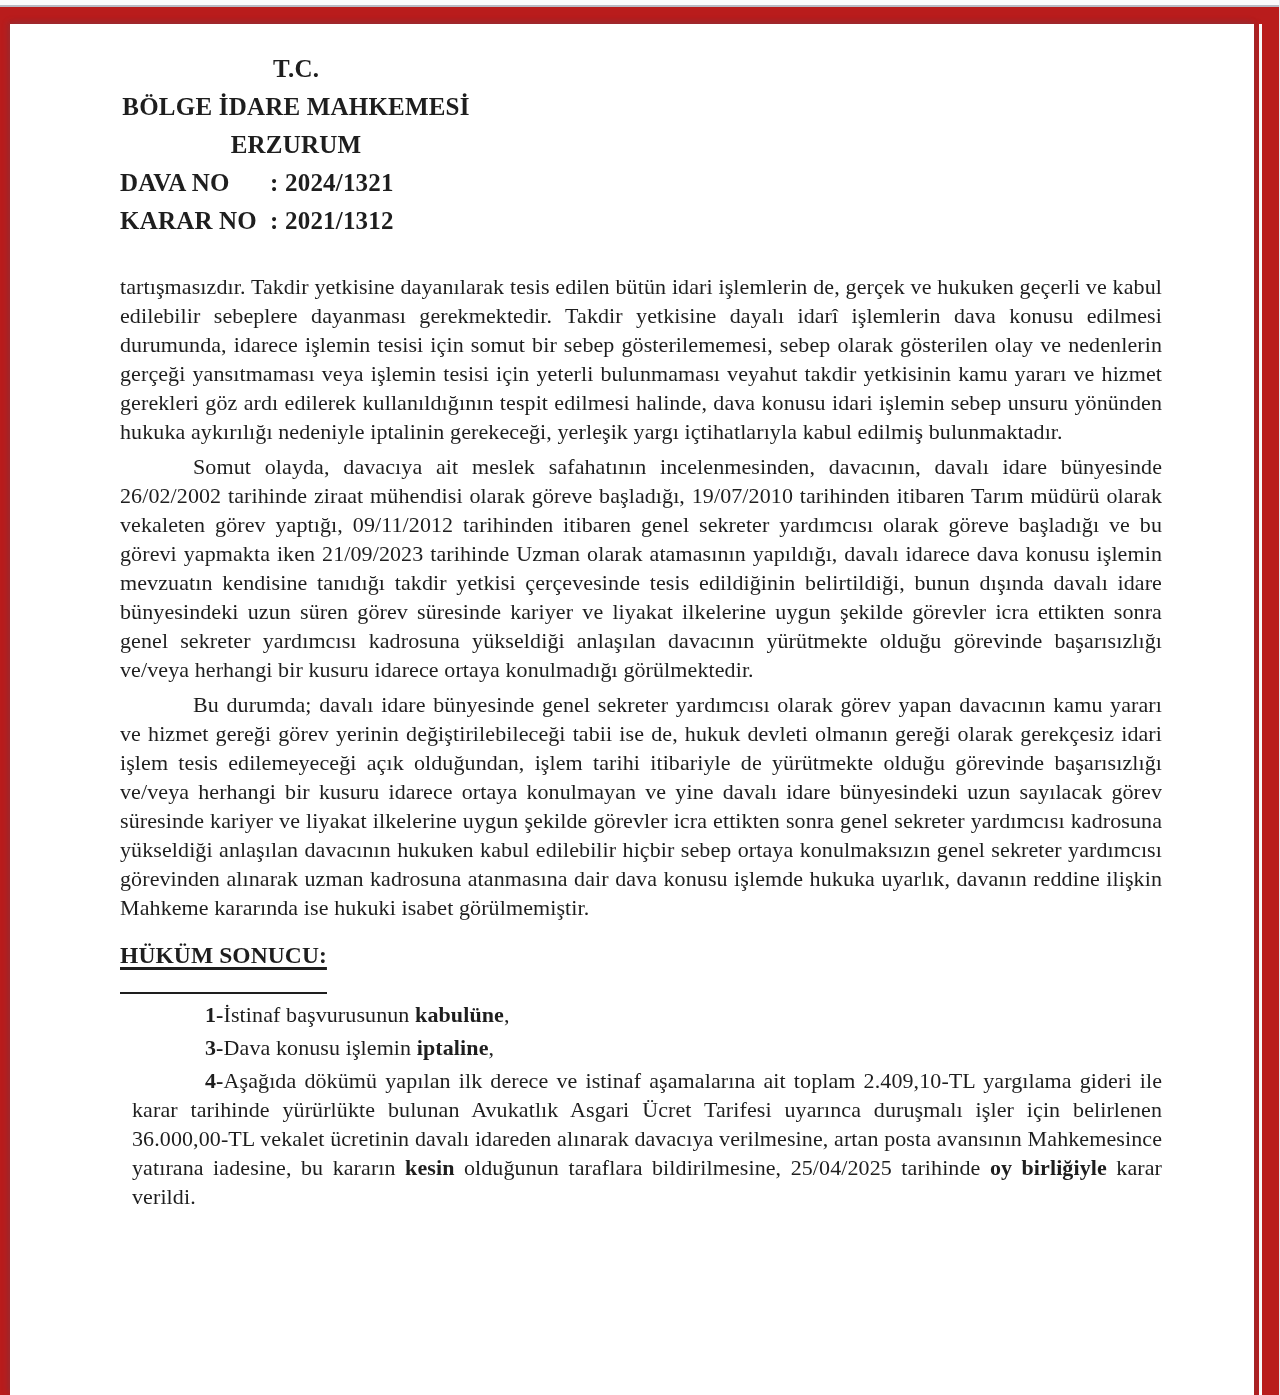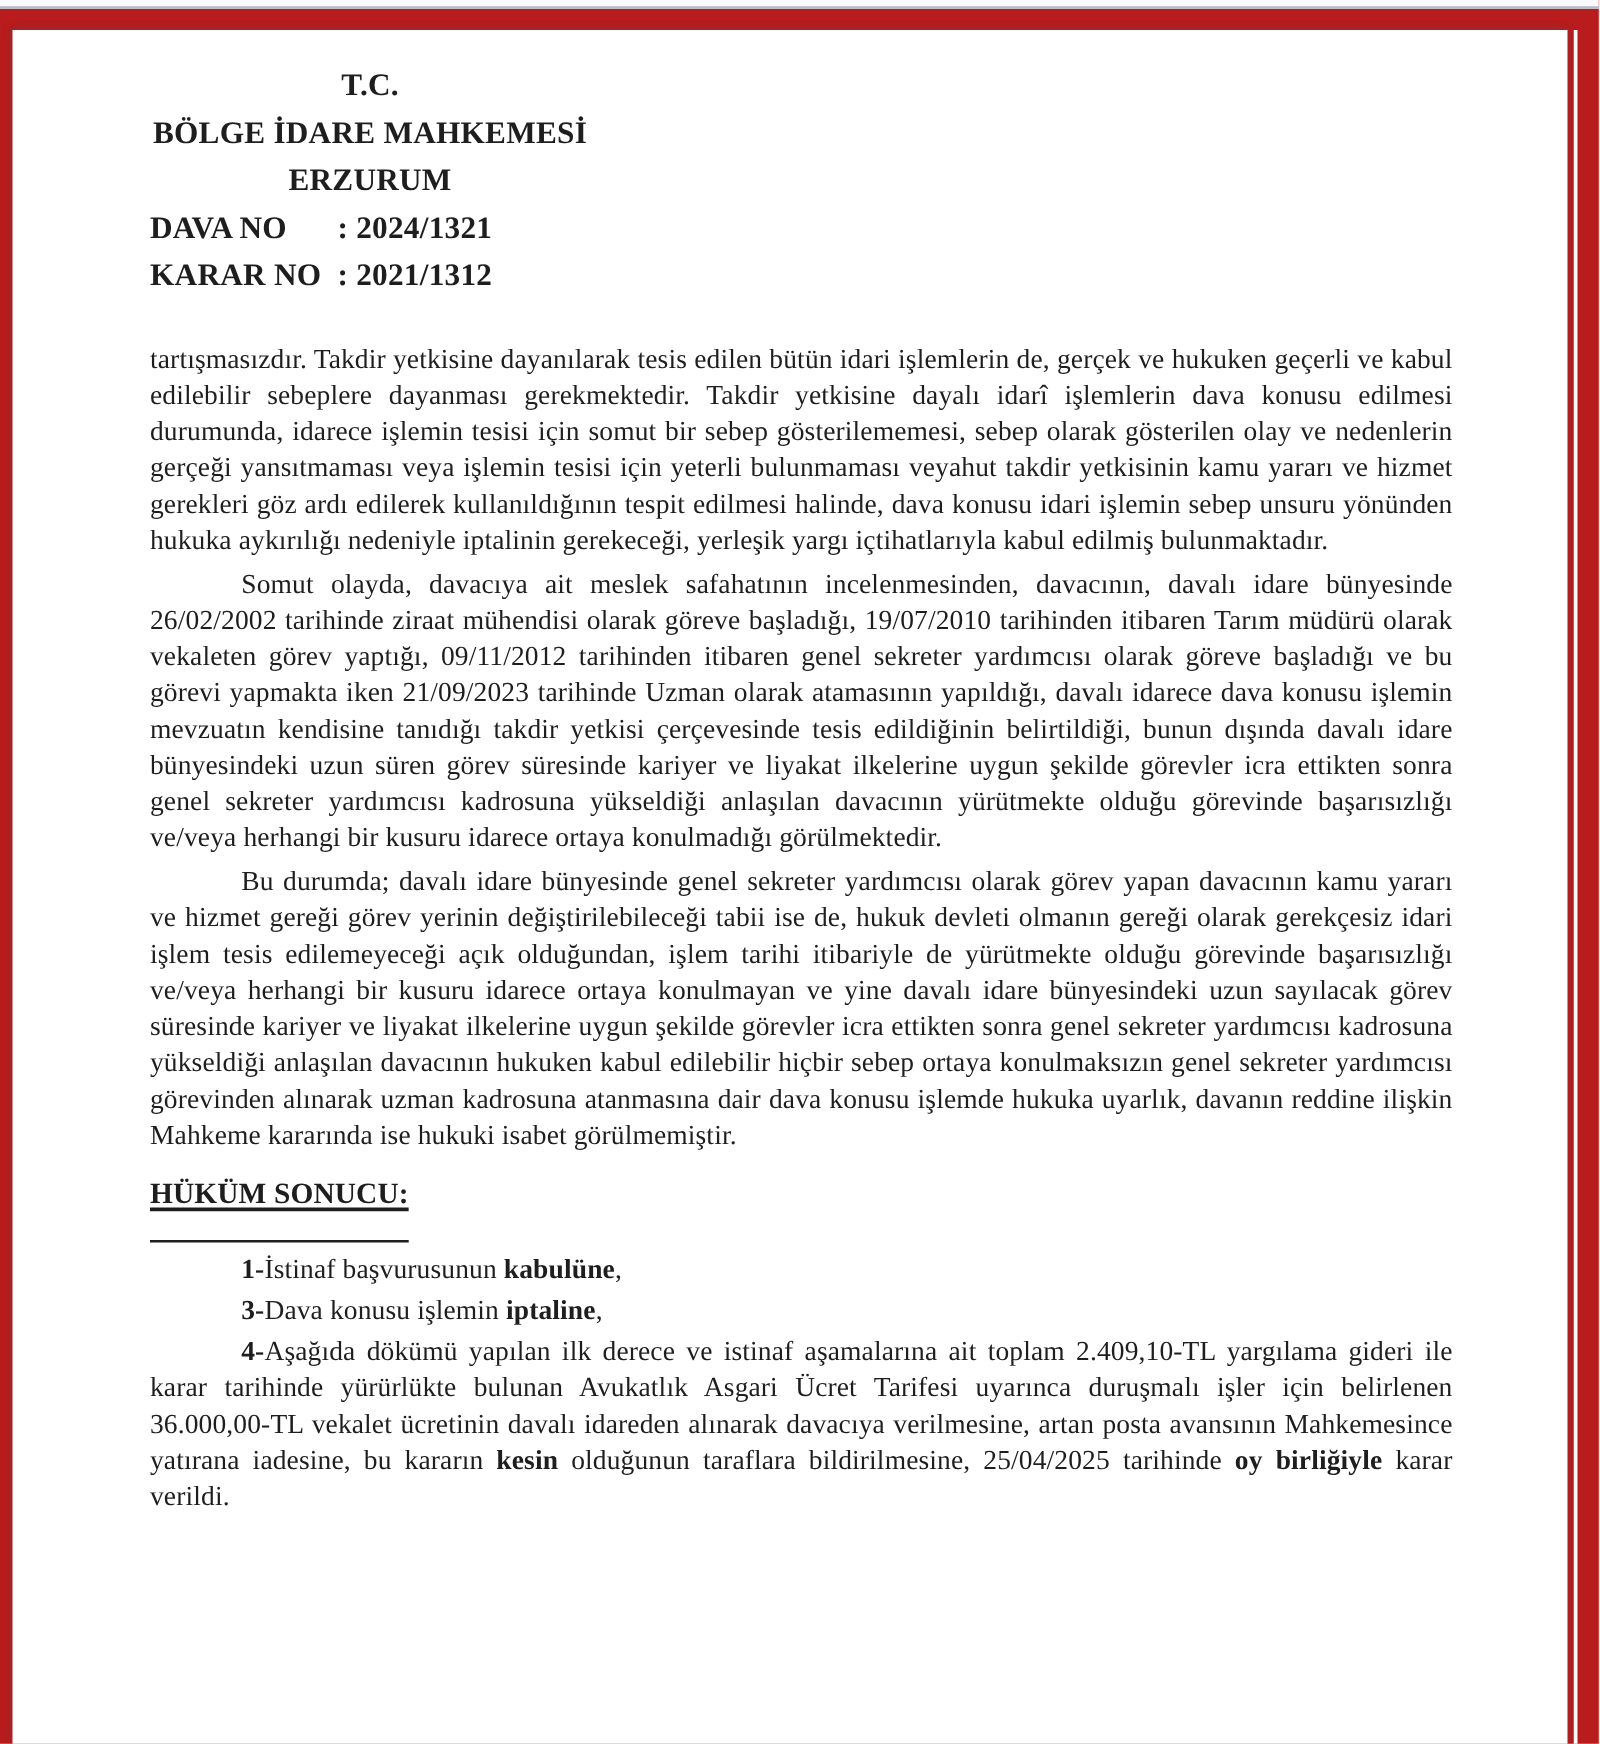--- a/index.html
+++ b/index.html
@@ -77,21 +77,21 @@
   }
   .ruling-heading .underline {
     display: inline-block;
     text-decoration: underline;
     text-decoration-thickness: 2.5px;
     text-underline-offset: 4px;
     border-bottom: 2px solid #1e1e1e;
     padding-bottom: 20px;
   }
   .ruling-item {
-    margin: 0 0 4px 0;
+    margin: 0 0 4px 12px;
     text-indent: 73px;
   }
   .seg-bold { font-weight: bold; }
 </style>
 </head>
 <body>
 
 <div class="scan">
   <div class="scan-top-strip"></div>
   <div class="scan-right-sliver"></div>

